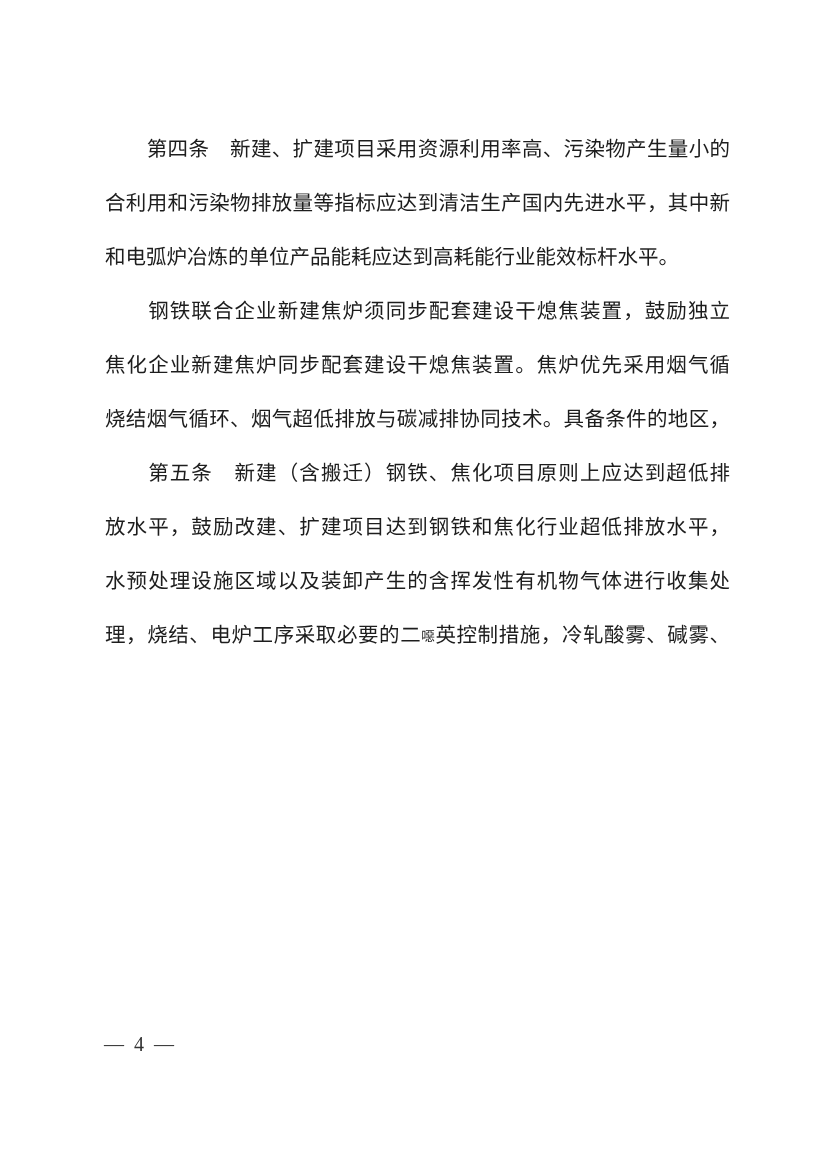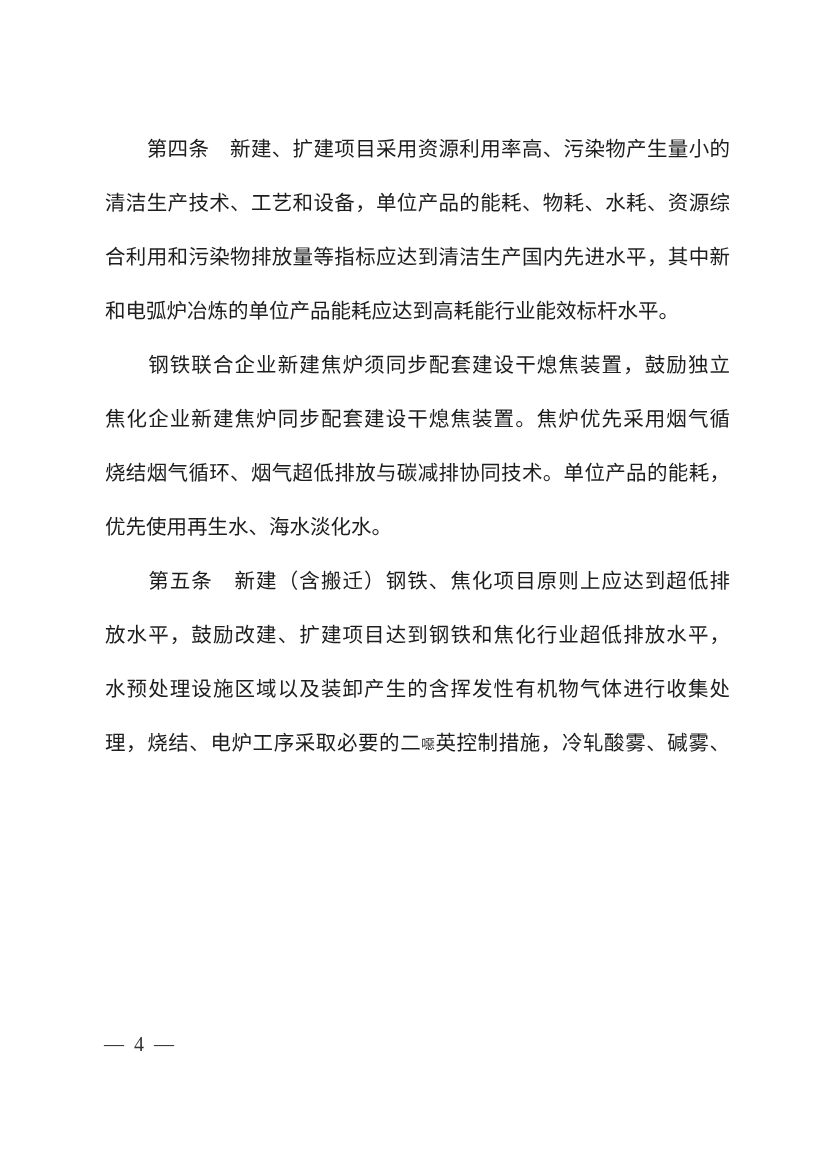--- a/index.html
+++ b/index.html
@@ -49,27 +49,25 @@
     letter-spacing: 2.5px;
     color: #333333;
   }
 </style>
 </head>
 <body>
 
 <div class="page">
   <div class="content">
       <div class="line j">　　第四条　新建、扩建项目采用资源利用率高、污染物产生量小的</div>
-      <div class="line j">清洁生产技术、工艺和设备，单位产品的能耗、物耗、水耗、资源综</div>
       <div class="line j">合利用和污染物排放量等指标应达到清洁生产国内先进水平，其中新</div>
       <div class="line">和电弧炉冶炼的单位产品能耗应达到高耗能行业能效标杆水平。</div>
       <div class="line j">　　钢铁联合企业新建焦炉须同步配套建设干熄焦装置，鼓励独立</div>
       <div class="line j">焦化企业新建焦炉同步配套建设干熄焦装置。焦炉优先采用烟气循</div>
-      <div class="line j">烧结烟气循环、烟气超低排放与碳减排协同技术。单位产品的能耗，</div>
-      <div class="line">优先使用再生水、海水淡化水。</div>
+      <div class="line j">烧结烟气循环、烟气超低排放与碳减排协同技术。具备条件的地区，</div>
       <div class="line j">　　第五条　新建（含搬迁）钢铁、焦化项目原则上应达到超低排</div>
       <div class="line j">放水平，鼓励改建、扩建项目达到钢铁和焦化行业超低排放水平，</div>
       <div class="line j">水预处理设施区域以及装卸产生的含挥发性有机物气体进行收集处</div>
       <div class="line j">理，烧结、电炉工序采取必要的二<span class="small-glyph">噁</span>英控制措施，冷轧酸雾、碱雾、</div>
     </div>
   <div class="footer">
     <span>— 4 —</span>
   </div>
 </div>
 

